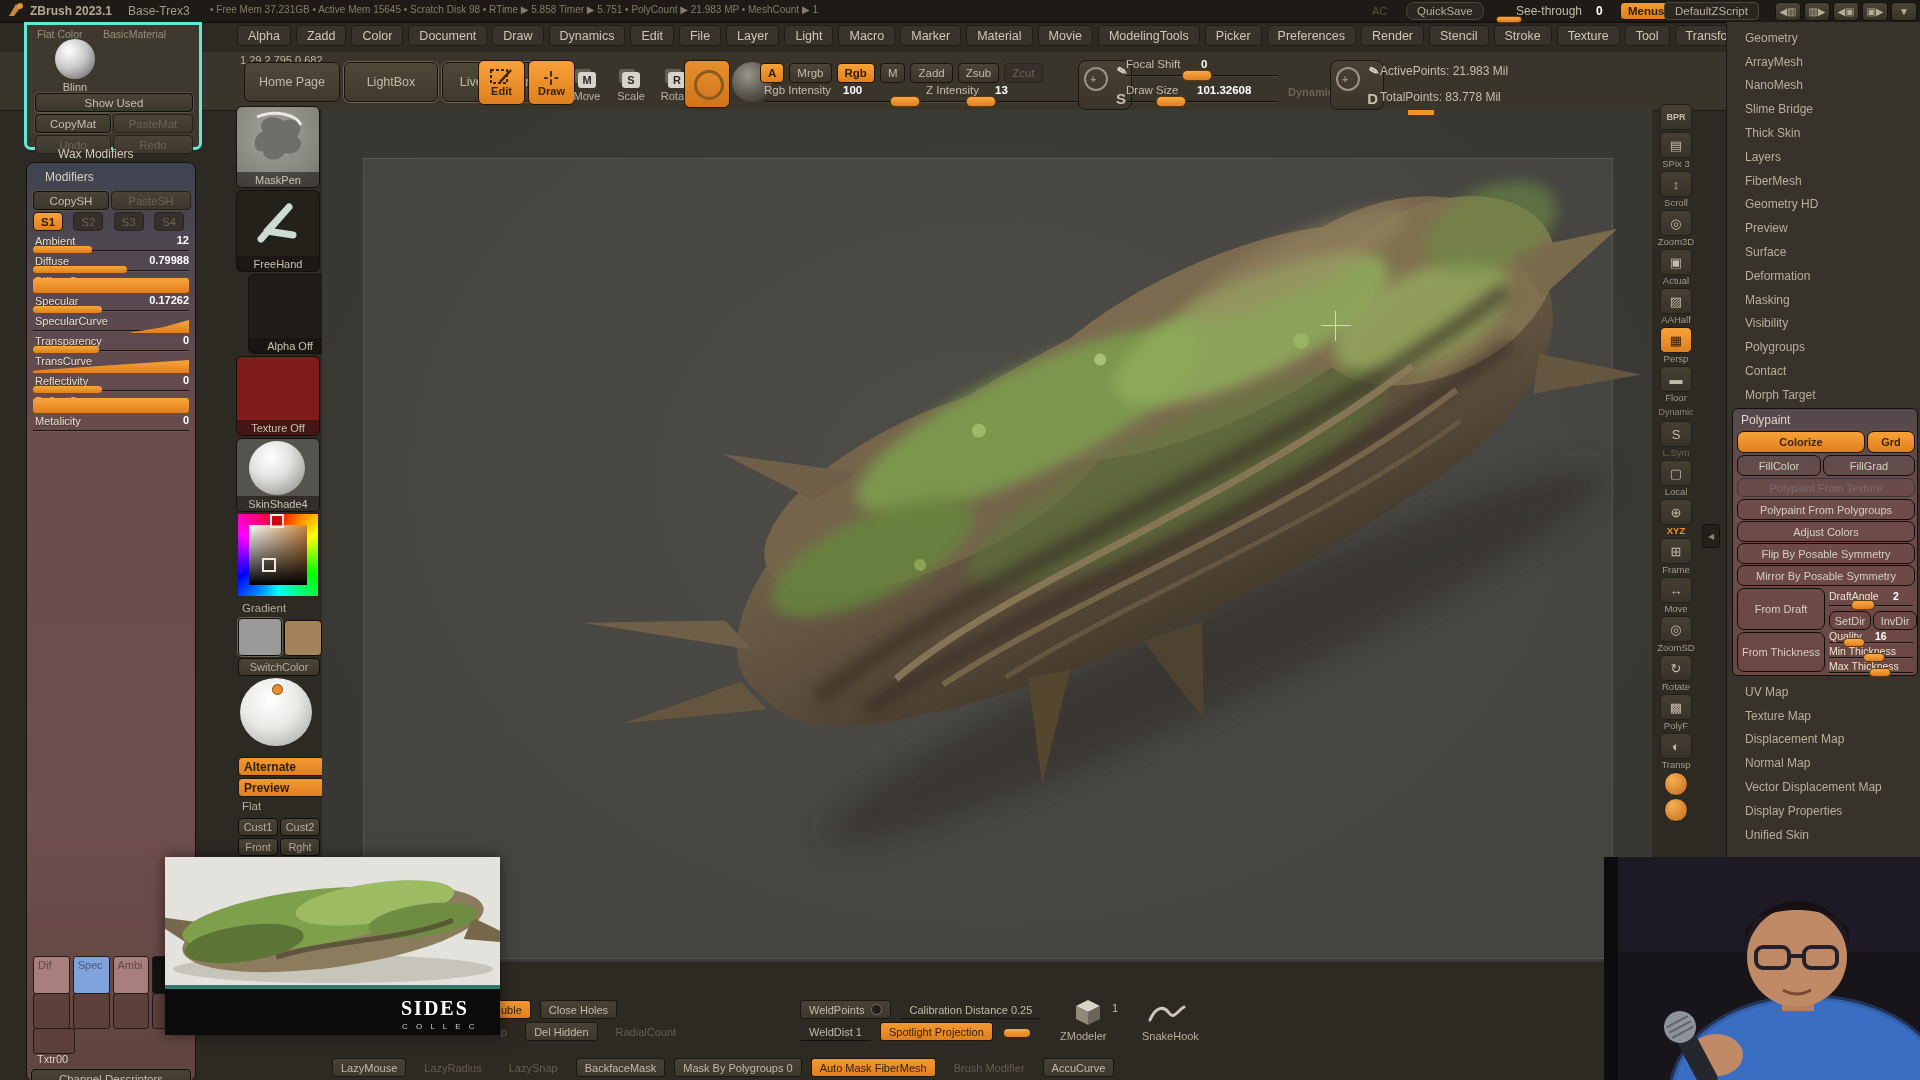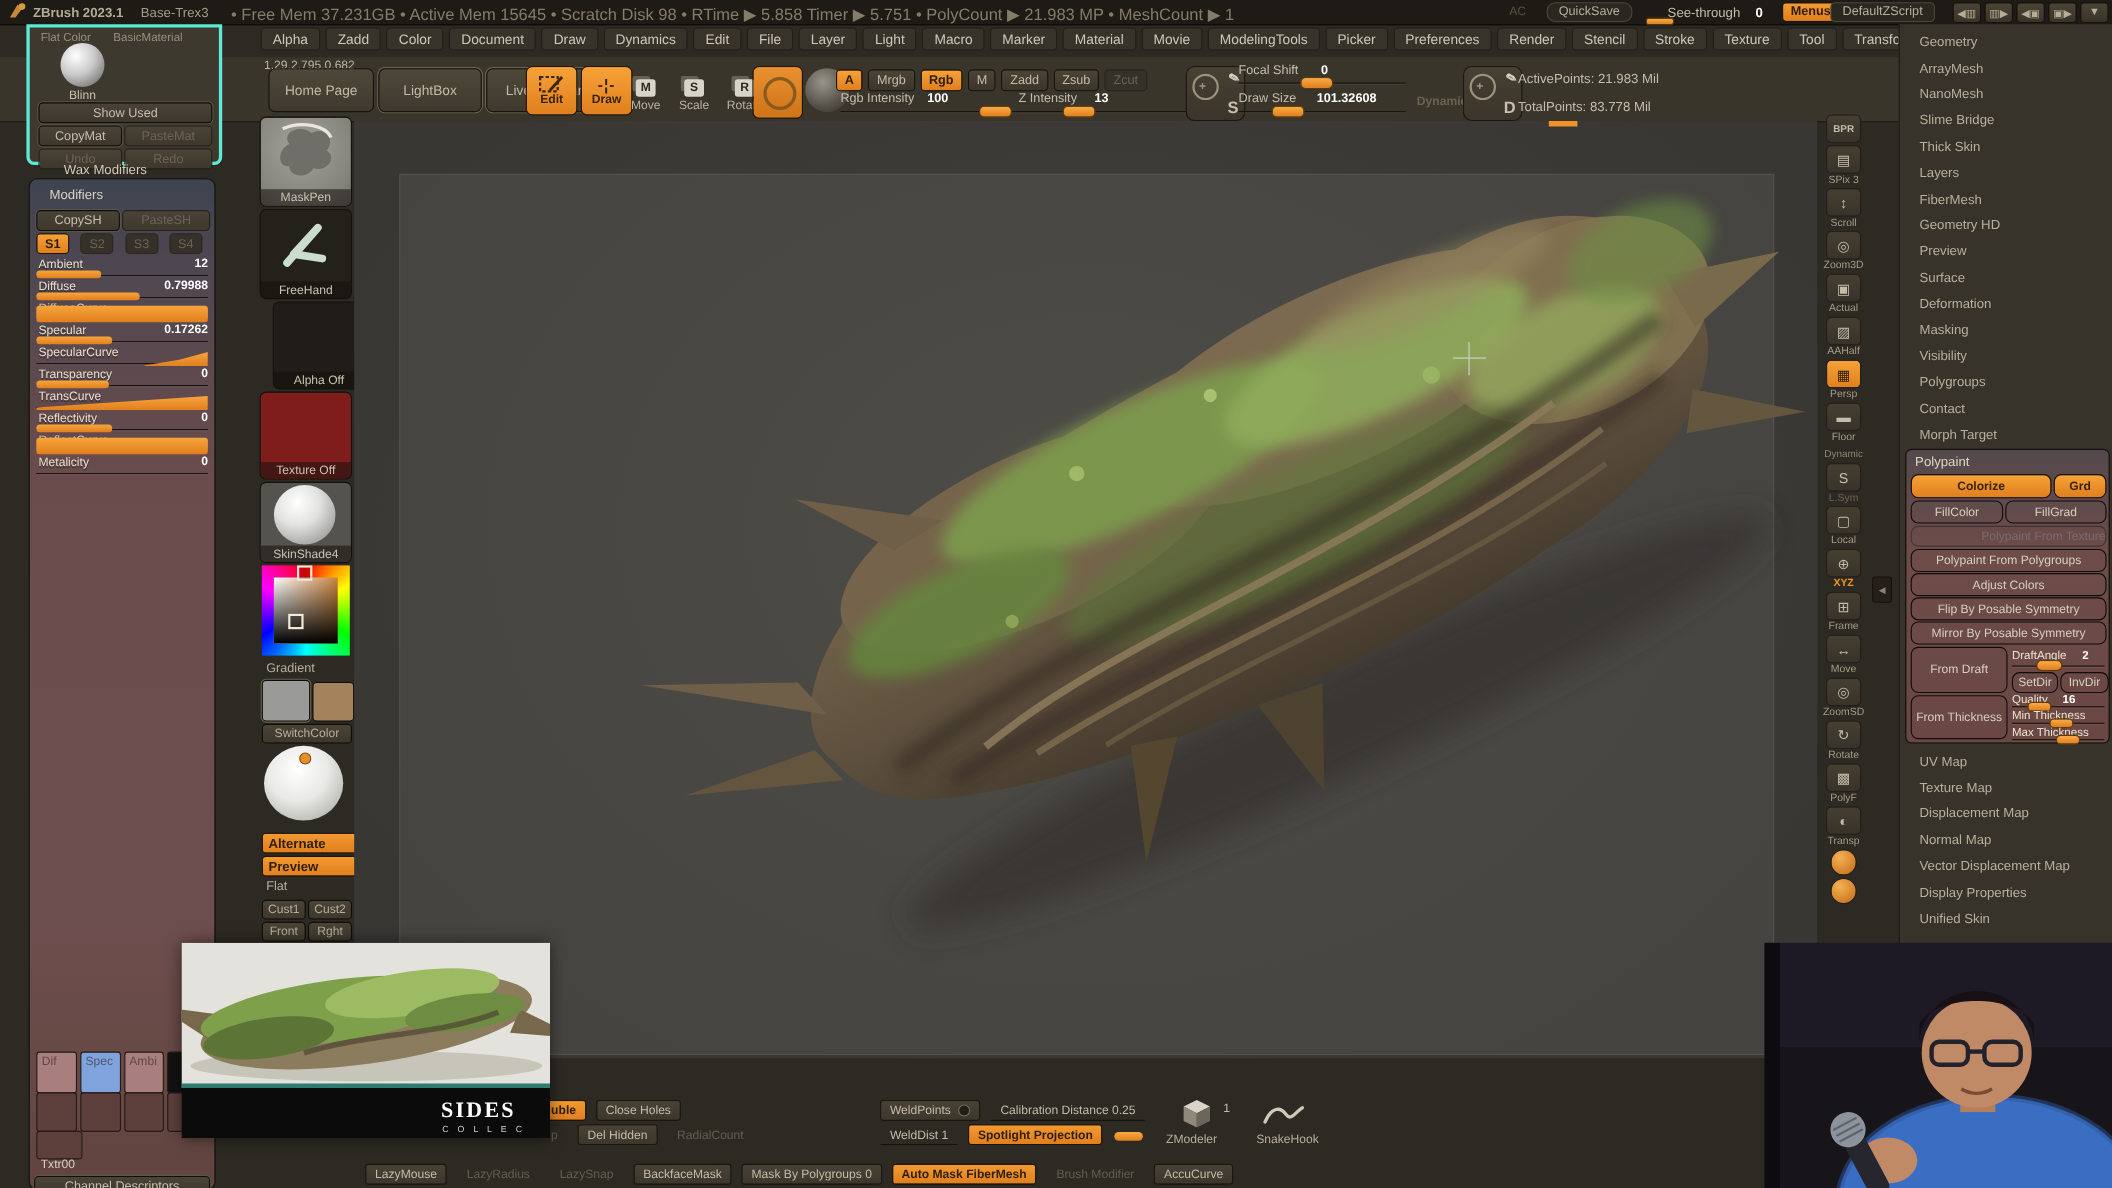--- a/index.html
+++ b/index.html
@@ -5,21 +5,21 @@
   html,body{margin:0;padding:0;background:#111;}
   #stage{position:relative;width:1920px;height:1080px;background:#2d2923;overflow:hidden;
          font-family:"Liberation Sans",sans-serif;color:#c8c1af;font-size:12px;}
   .abs{position:absolute;}
   .flex{display:flex;align-items:center;}
 
   
   #titlebar{left:0;top:0;width:1920px;height:22px;background:#1e1b16;border-bottom:1px solid #0c0b08;}
   #titlebar .app{color:#b3ab95;font-weight:bold;font-size:12px;}
   #titlebar .doc{color:#a49c87;font-size:12px;}
-  #titlebar .stats{color:#847c68;font-size:15px;white-space:nowrap;}
+  #titlebar .stats{color:#847c68;font-size:10px;white-space:nowrap;}
   .tb-btn{height:16px;padding:0 10px;border:1px solid #4c473a;border-radius:8px;background:#2a2721;
           color:#b6af9c;font-size:11.5px;display:flex;align-items:center;}
   .tb-orange{background:linear-gradient(#f39c32,#e07e1d);color:#301d05;font-weight:bold;border:1px solid #1f1405;border-radius:4px;height:16px;padding:0 7px;display:flex;align-items:center;font-size:11.5px;}
   .winicon{width:24px;height:17px;margin-left:3px;background:linear-gradient(#4b4537,#393327);
            border:1px solid #15120d;border-radius:4px;color:#b4ad99;font-size:10px;
            display:flex;align-items:center;justify-content:center;}
   
   #menubar{left:237px;top:25px;height:24px;display:flex;}
   .menu-item{height:19px;padding:0 10px;margin-right:5px;background:#37332b;border:1px solid #211e18;
              border-radius:4px;color:#cdc7b6;font-size:12.5px;display:flex;align-items:center;white-space:nowrap;}
@@ -97,28 +97,28 @@
   .rs-item.k-tiny .rs-label{color:#8d8571;font-size:9px;}
   .rs-item.k-dot .rs-box{border-radius:50%;width:22px;height:22px;background:radial-gradient(circle at 35% 30%,#f7b055,#c06a14);color:transparent;}
   
   #rightpanel{left:1726px;top:22px;width:194px;height:1058px;background:#37332b;border-left:1px solid #1c1914;}
   .rp-item{height:23.8px;display:flex;align-items:center;padding-left:18px;color:#b7b09c;font-size:12px;}
   #polypaint{position:absolute;left:5px;top:386px;width:184px;height:266px;border:1px solid #14100d;border-radius:6px;
              background:linear-gradient(180deg,#53494d 0%,#6e4c49 35%,#6a4743 100%);}
   .pp-btn{position:absolute;background:linear-gradient(#4c443а,#4c443a,#3f382e);border:1px solid #0f0d0a;border-radius:7px;
           color:#d6cfbf;font-size:11px;display:flex;align-items:center;justify-content:center;text-align:center;line-height:12px;}
   .pp-orange{background:linear-gradient(#f6a238,#e07f1e);color:#3a2408;font-weight:bold;border:1px solid #1c1206;}
-  .pp-dim{color:#5e5064;color:#7b6a72;background:transparent;border-color:#3f3339;justify-content:flex-end;}
+  .pp-dim{color:#5e5064;color:#7b6a72;background:transparent;border-color:#3f3339;}
   .pp-label{position:absolute;font-size:10.5px;color:#ece3cf;white-space:nowrap;}
   .pp-val{color:#fff;font-weight:bold;}
   
   .chip{position:relative;height:17px;padding:0 8px;font-size:11px;border-radius:3px;white-space:nowrap;
         background:linear-gradient(#48423 5,#48423 5);background:linear-gradient(#484235,#3c372c);
         border:1px solid #1a1712;color:#c3bcaa;display:flex;align-items:center;margin-right:9px;}
-  .chip.k-orange{background:linear-gradient(#f29a31,#e07f1e);color:#2f1e06;font-weight:bold;border-color:#231505;}
+  .chip.k-orange{background:linear-gradient(#f29a31,#e07f1e);color:#2f1e06;font-weight:normal;border-color:#231505;}
   .chip.k-dim{background:transparent;border-color:transparent;color:#655e4f;}
   .chip.k-flat{background:transparent;border-color:transparent;border-bottom:1px solid #15120e;border-radius:0;}
   .chip.k-toggle::after{content:"";width:9px;height:9px;border-radius:50%;background:#211e18;border:1px solid #76705f;margin-left:7px;}
   .chip.has-tail::after{content:"";position:absolute;right:-38px;bottom:3px;width:26px;height:8px;border-radius:4px;
         background:linear-gradient(#f8ab45,#e07f1e);}
   .bb-row{position:absolute;display:flex;align-items:center;}
   
   #reference{left:165px;top:857px;width:335px;height:178px;box-shadow:0 0 14px rgba(0,0,0,.55);}
   #webcam{left:1604px;top:857px;width:316px;height:223px;}
   #crosshair .h{position:absolute;left:0;top:14px;width:30px;height:1px;background:#d4d4d0;}

